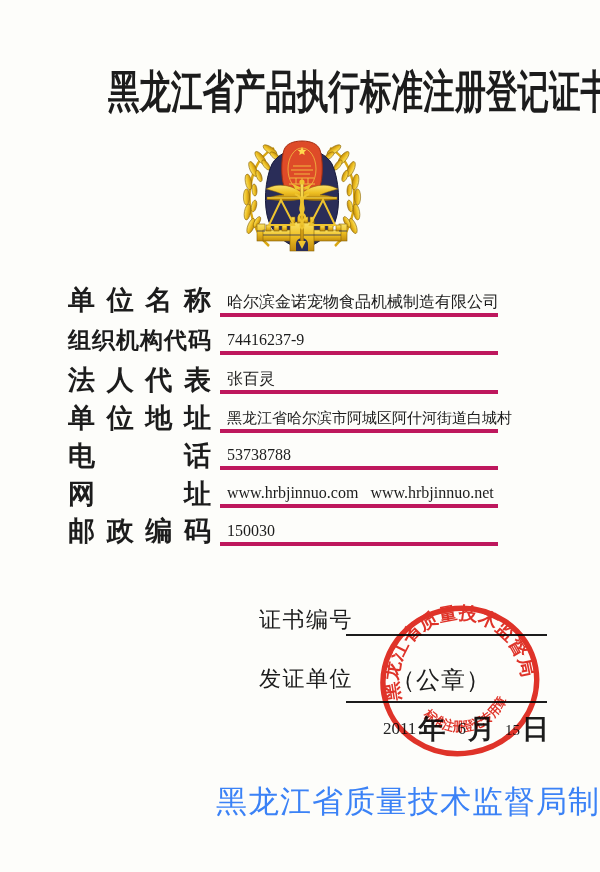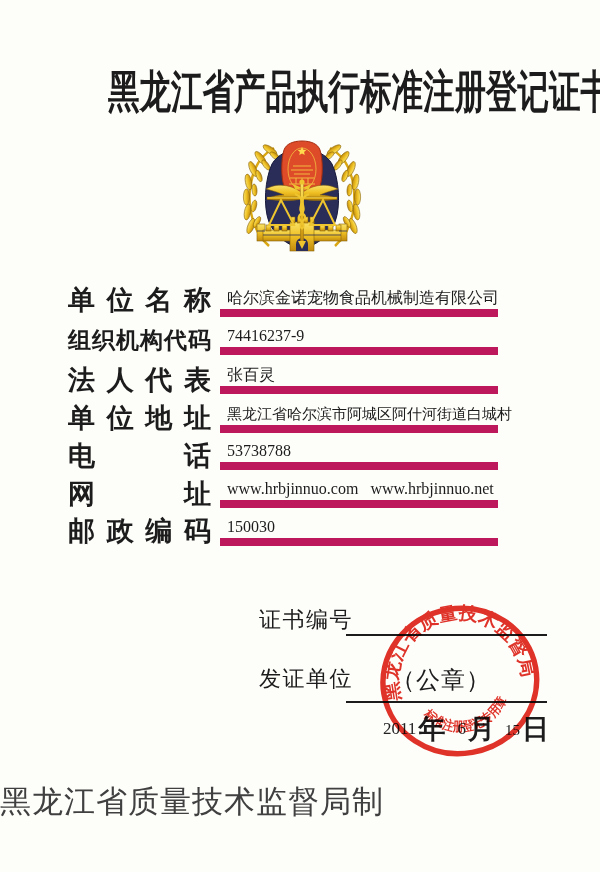--- a/index.html
+++ b/index.html
@@ -21,40 +21,40 @@
   
   .frow{position:absolute;left:0;width:600px;}
   .flabel{
     position:absolute;left:68px;top:0;width:143px;
     font-size:27px;font-weight:bold;line-height:1.05;
     text-align:justify;text-align-last:justify;text-justify:inter-character;
   }
   .flabel.small{font-size:23px;padding-top:3px;}
   .fvalue{
     position:absolute;left:220px;top:2px;width:278px;
-    border-bottom:8px solid #be185d;
+    border-bottom:4px solid #be185d;
     display:flex;align-items:flex-end;padding:0 0 2px 7px;box-sizing:border-box;
     font-size:16px;line-height:1.05;white-space:pre;
   }
   
   .cert-label{
     position:absolute;left:259px;font-size:22px;font-weight:normal;letter-spacing:1.5px;white-space:nowrap;
   }
   .seal-note{
     position:absolute;left:391px;top:664px;font-size:24px;font-weight:normal;letter-spacing:1px;white-space:nowrap;
   }
   .uline{position:absolute;left:346px;width:201px;border-top:2px solid #1c1c1c;height:0;}
   .date-row{position:absolute;left:383px;top:716px;display:flex;align-items:flex-end;white-space:nowrap;}
   .date-num{font-size:17px;padding:0 2px 4px 0;color:#222;}
   .date-num.small{font-size:15px;padding-bottom:4px;}
   .date-unit{font-size:27px;font-weight:bold;line-height:1;}
   .gap1{width:12px;}.gap2{width:10px;}
   .footer{
-    position:absolute;left:0;top:781px;width:600px;text-align:left;
-    font-size:31px;font-weight:500;letter-spacing:1px;color:#404040;white-space:nowrap;
+    position:absolute;left:0;top:781px;width:600px;text-align:right;
+    font-size:31px;font-weight:500;letter-spacing:1px;color:#3b82f6;white-space:nowrap;
   }
   
   .seal{
     position:absolute;left:372px;top:596px;width:176px;height:172px;
     transform:rotate(-10deg);mix-blend-mode:multiply;opacity:.93;
   }
 </style>
 </head>
 <body>
 

